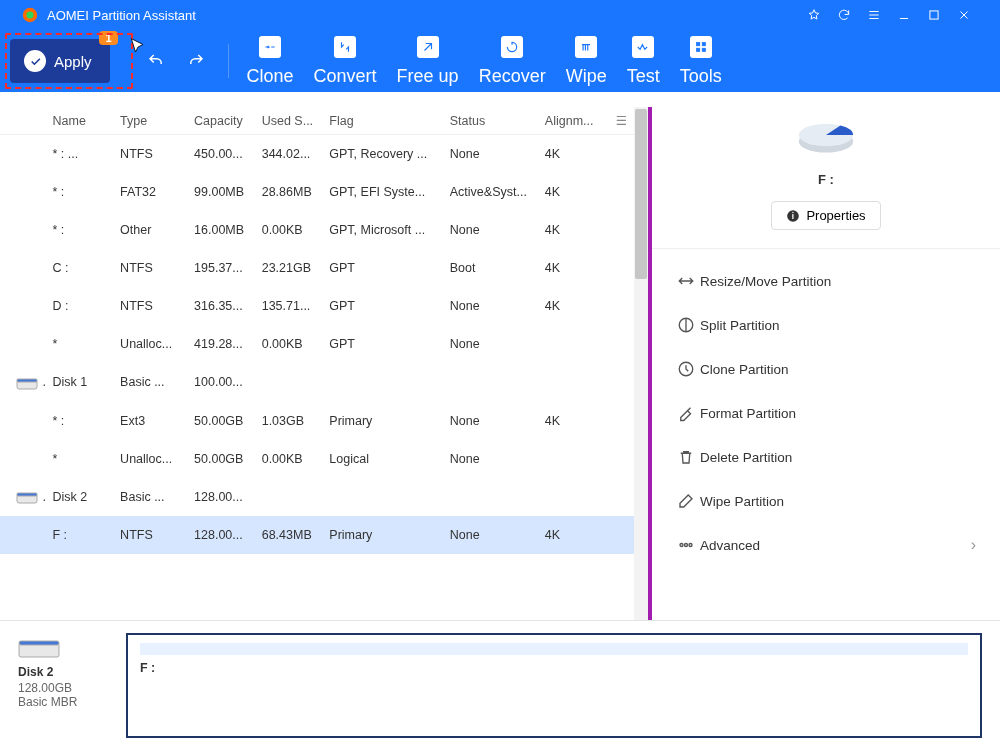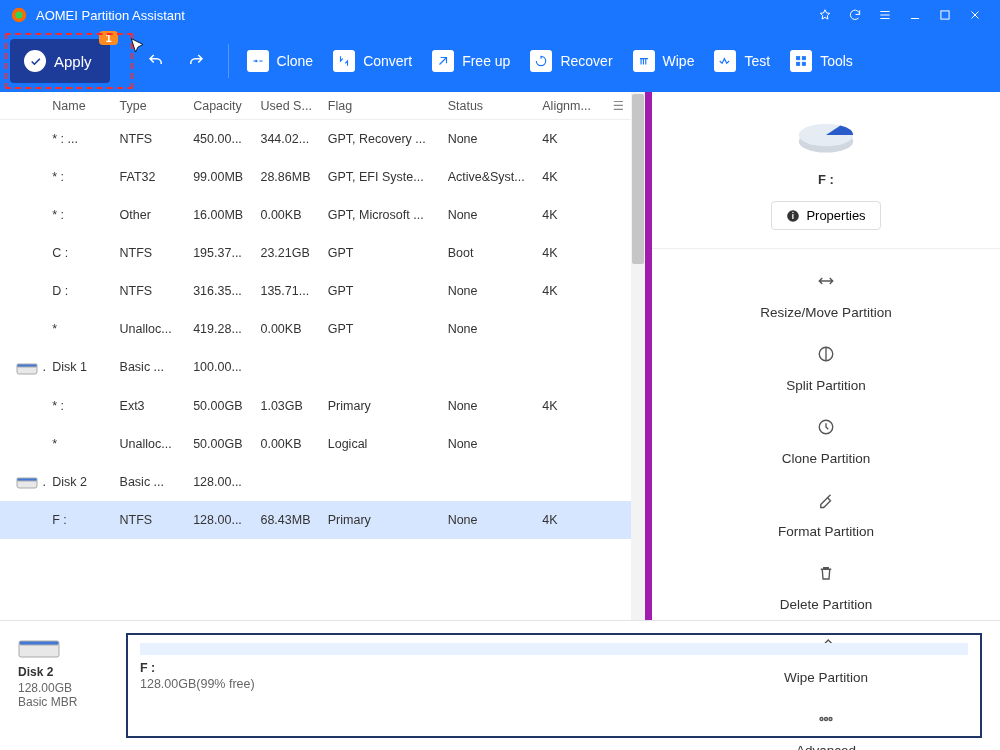--- a/index.html
+++ b/index.html
@@ -1,44 +1,44 @@
 <!DOCTYPE html>
 <html><head>
 <meta charset="utf-8">
 <style>
 * { margin: 0; padding: 0; box-sizing: border-box; font-family: "Segoe UI", Arial, sans-serif; }
 body { width: 1000px; height: 750px; background: #fff; overflow: hidden; position: relative; }
 
 
-.titlebar { height: 30px; background: linear-gradient(#1a76ff,#1a76ff); display: flex; align-items: center; padding: 0 10px; color: #fff; font-size: 13px; }
+.titlebar { height: 30px; background: linear-gradient(#1a76ff,#1a76ff); display: flex; align-items: center; padding: 0 21px; color: #fff; font-size: 13px; }
 .titlebar .logo { width: 18px; height: 18px; margin-right: 8px; }
 .titlebar .spacer { flex: 1; }
 .titlebar .winbtn { width: 30px; height: 30px; display: flex; align-items: center; justify-content: center; cursor: pointer; }
 .titlebar .winbtn svg { width: 14px; height: 14px; stroke: #fff; fill: none; stroke-width: 1.7; }
 
 
 .toolbar { height: 62px; background: linear-gradient(#1a76ff,#1a76ff); display: flex; align-items: center; padding-left: 10px; padding-right: 10px; position: relative; }
 .apply-btn { position: relative; background: #1d3c9a; color: #fff; border: none; border-radius: 4px; height: 44px; padding: 0 18px 0 14px; display: flex; align-items: center; font-size: 15px; cursor: pointer; margin-right: 30px; }
 .apply-btn .check { width: 22px; height: 22px; background: #fff; border-radius: 50%; display: flex; align-items: center; justify-content: center; margin-right: 8px; }
 .apply-btn .check svg { width: 13px; height: 13px; stroke: #1d3c9a; fill: none; stroke-width: 3; }
 .badge { position: absolute; top: -8px; right: -8px; background: #ff8a1f; color: #fff; font-size: 11px; padding: 1px 6px; border-radius: 4px; font-weight: bold; }
 .tb-icon { width: 32px; height: 32px; display: flex; align-items: center; justify-content: center; cursor: pointer; margin-right: 8px;}
 .tb-icon svg { width: 18px; height: 18px; stroke: #fff; stroke-width: 2; fill: none; }
 .tb-sep { width: 1px; height: 34px; background: rgba(255,255,255,.25); margin: 0 8px; }
-.tb-btn { display: flex; align-items: center; color: #fff; font-size: 14px; cursor: pointer; padding: 6px 10px; gap: 8px; }
+.tb-btn { display: flex; align-items: center; color: #fff; font-size: 18px; cursor: pointer; padding: 6px 10px; gap: 8px; flex-direction: column; }
 .tb-btn .icon { width: 22px; height: 22px; background: #fff; border-radius: 3px; display: flex; align-items: center; justify-content: center; }
 .tb-btn .icon svg { width: 14px; height: 14px; stroke: #1a76ff; fill: #1a76ff; }
 
 
 .highlight-box { position: absolute; border: 2px dashed #ff2b2b; border-radius: 2px; left: 5px; top: 33px; width: 128px; height: 56px; pointer-events: none; }
 .cursor-img { position: absolute; left: 128px; top: 37px; width: 20px; height: 20px; pointer-events: none; }
 
 
 .content { display: flex; height: 528px; }
-.left { flex: 1; display: flex; flex-direction: column; border-right: 7px solid #a21caf; }
+.left { flex: 1; display: flex; flex-direction: column; border-right: 4px solid #a21caf; margin-top: 15px; }
 .right { width: 348px; display: flex; flex-direction: column; }
 
 
 .table-wrap { flex: 1; overflow: hidden; position: relative; display:flex; }
 .table-inner{ flex:1; overflow:hidden; }
 .scroll-track{ width:14px; background:#f3f3f3; position:relative; }
 .scroll-thumb{ position:absolute; left:1px; right:1px; background:#c6c6c6; border-radius:2px; }
 table { width: 100%; border-collapse: collapse; font-size: 12.5px; color: #333; table-layout: fixed; }
 th { text-align: left; font-weight: normal; color: #555; padding: 6px 6px; border-bottom: 1px solid #eee; background:#fff; white-space: nowrap; overflow: hidden; text-overflow: ellipsis;}
 td { padding: 12px 6px; white-space: nowrap; overflow: hidden; text-overflow: ellipsis; }
@@ -54,21 +54,21 @@
 .disk-visual { flex: 1; border: 2px solid #1e3565; padding: 8px 12px; font-size: 12.5px; color: #666; }
 .disk-visual .bar { height: 12px; background: #e8f1ff; margin-bottom: 6px; }
 .disk-visual .pname{ color:#333; font-weight:bold; margin-bottom:2px;}
 
 
 .right-top { padding: 18px; color: #555; font-size: 13px; border-bottom: 1px solid #eee; text-align: center; }
 .pie { width: 80px; height: 50px; margin: 0 auto 12px; display:block; }
 .right-top .title { color: #333; font-weight: bold; margin-bottom: 4px; }
 .prop-btn { display: inline-flex; align-items: center; gap: 6px; border: 1px solid #ddd; border-radius: 4px; padding: 6px 14px; background: #fff; cursor: pointer; font-size: 13px; margin-top: 10px;}
 .actions { flex: 1; padding: 10px 0; }
-.action { display: flex; align-items: center; gap: 14px; padding: 12px 24px; font-size: 13.5px; color: #333; cursor: pointer; flex-direction: column; }
+.action { display: flex; align-items: center; gap: 4px; padding: 12px 24px; font-size: 13.5px; color: #333; cursor: pointer; }
 .action .ic { width: 20px; height: 20px; display:flex; align-items:center; justify-content:center; }
 .action .ic svg{ width:18px; height:18px; stroke:#555; fill:none; stroke-width:1.8; }
 .action .chev { margin-left:auto; color:#999; font-size:16px; }
 
 .thopts{ width:20px; text-align:center; color:#888;}
 </style>
 </head>
 <body>
 
 <div class="titlebar">
@@ -451,15 +451,14 @@
         <rect x="1" y="10" width="40" height="14" rx="2"></rect>
         <rect class="top" x="1" y="8" width="40" height="4" rx="2"></rect>
       </svg>
     <div class="diskname">Disk 2</div>
     <div>128.00GB</div>
     <div>Basic MBR</div>
   </div>
   <div class="disk-visual">
     <div class="bar"></div>
     <div class="pname">F :</div>
-    <div>128.00GB(99% free)</div>
   </div>
 </div>
 
 </body></html>

